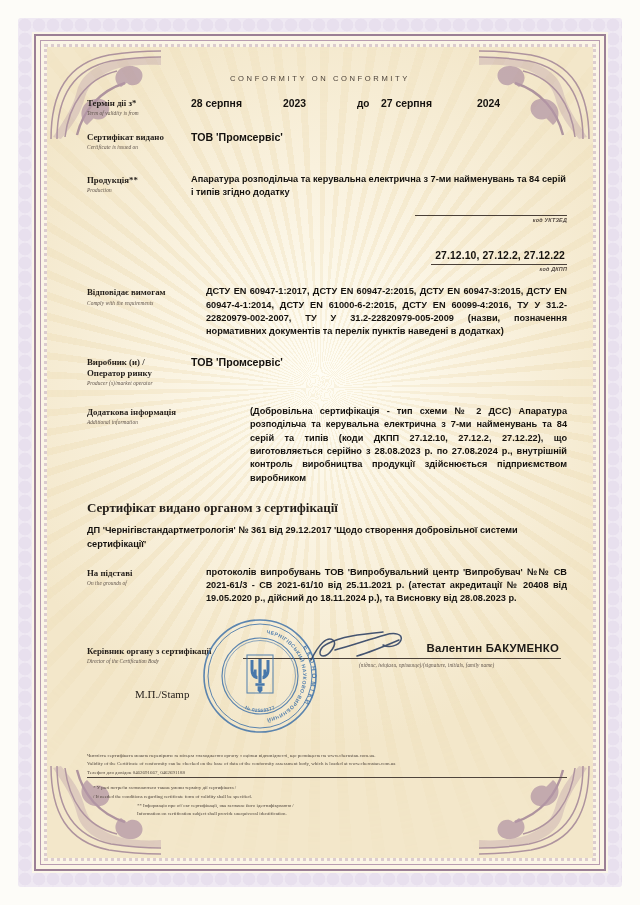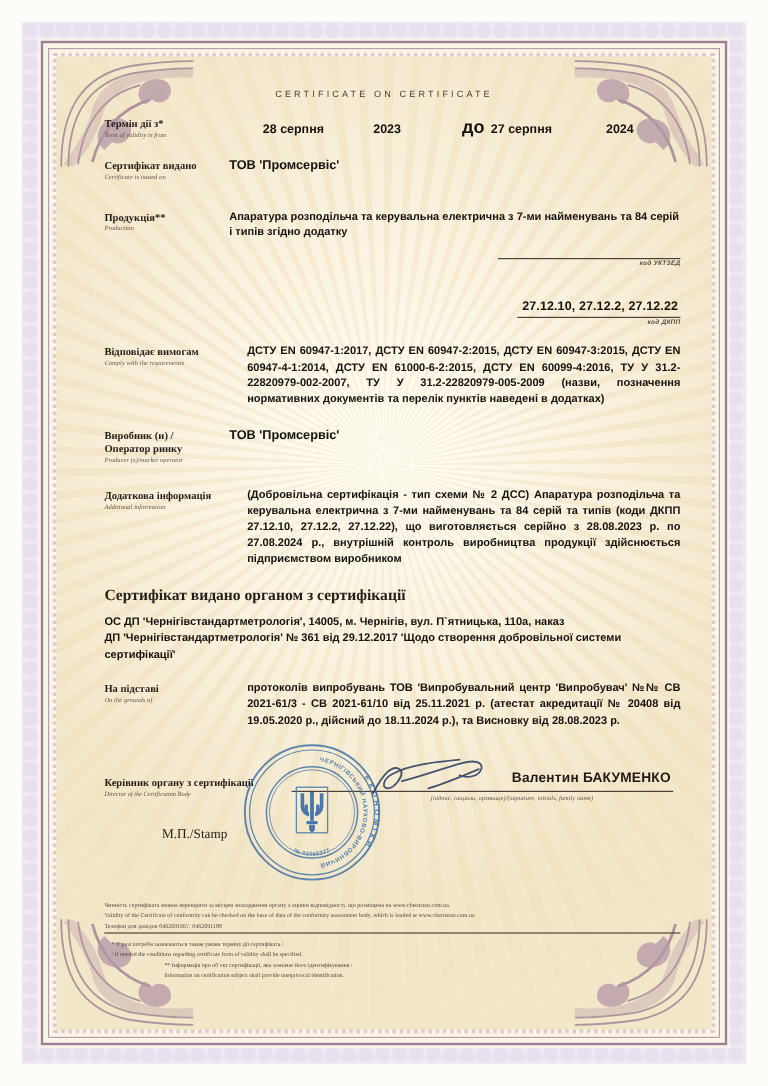--- a/index.html
+++ b/index.html
@@ -124,24 +124,24 @@
   }
   .val{
     flex:1;
     font-family:"Liberation Sans", sans-serif;
     font-size:9.2px;font-weight:bold;color:#15120f;
     line-height:1.45;
   }
   .val.just{text-align:justify;margin-left:15px;}
 
   
-  .term{display:flex;align-items:baseline;gap:0;margin-left:28px;}
+  .term{display:flex;align-items:baseline;gap:0;}
   .term .d1{font-family:"Liberation Sans",sans-serif;font-size:10.4px;font-weight:bold;width:92px;}
   .term .y1{font-family:"Liberation Sans",sans-serif;font-size:10.4px;font-weight:bold;width:74px;}
-  .term .dosep{font-family:"Liberation Sans",sans-serif;font-size:15px;font-weight:bold;width:24px;}
+  .term .dosep{font-family:"Liberation Sans",sans-serif;font-size:10px;font-weight:bold;width:24px;}
   .term .d2{font-family:"Liberation Sans",sans-serif;font-size:10.4px;font-weight:bold;width:96px;}
   .term .y2{font-family:"Liberation Sans",sans-serif;font-size:10.4px;font-weight:bold;}
 
   .issued-to{font-family:"Liberation Sans",sans-serif;font-size:10.6px;font-weight:bold;}
 
   
   .codes{margin-top:4px;}
   .code-line{display:flex;justify-content:flex-end;align-items:flex-end;}
   .code-rule{
     flex:none;width:152px;border-bottom:1px solid #4a4038;height:11px;
@@ -275,21 +275,21 @@
         </g>
         <g fill="#a8889f" opacity=".75">
           <path d="M40 78 C30 70 34 54 48 52 C60 50 66 60 60 68 C56 74 46 74 44 68 C42 62 50 58 54 62 C56 64 54 68 51 67"></path>
           <path d="M74 40 C64 34 68 20 82 19 C94 18 99 28 93 35 C89 40 80 39 79 34 C78 29 85 26 88 30"></path>
           <path d="M6 90 C18 72 26 60 30 44 C34 28 50 16 72 13 C92 10 106 10 114 11 L114 18 C98 17 84 18 72 21 C54 26 42 36 38 50 C34 66 26 78 14 92 Z" opacity=".45"></path>
         </g>
       </svg>
 
       <div class="content">
 
-        <div class="subtitle">CERTIFICATE ON CERTIFICATE</div>
+        <div class="subtitle">CONFORMITY ON CONFORMITY</div>
 
 
         <div class="row">
           <div class="lab">
             <span>Термін дії з*</span>
             <span class="en">Term of validity is from</span>
           </div>
           <div class="val term">
             <span class="d1">28 серпня</span>
             <span class="y1">2023</span>
@@ -337,31 +337,30 @@
 
         <div class="row" style="margin-top:16px;">
           <div class="lab">
             <span>Виробник (и) /</span><br>
             <span>Оператор ринку</span>
             <span class="en">Producer (s)/market operator</span>
           </div>
           <div class="val issued-to">ТОВ 'Промсервіс'</div>
         </div>
 
-        <div class="row" style="margin-top:18px;">
+        <div class="row" style="margin-top:18px;gap:44px;">
           <div class="lab">
             <span>Додаткова інформація</span>
             <span class="en">Additional information</span>
           </div>
           <div class="val just">(Добровільна сертифікація - тип схеми № 2 ДСС) Апаратура розподільча та керувальна електрична з 7-ми найменувань та 84 серій та типів (коди ДКПП 27.12.10, 27.12.2, 27.12.22), що виготовляється серійно з 28.08.2023 р. по 27.08.2024 р., внутрішній контроль виробництва продукції здійснюється підприємством виробником</div>
         </div>
 
         <div class="section-head">Сертифікат видано органом з сертифікації</div>
         <div class="free-block">
-          <div>ОС ДП 'Чернігівстандартметрологія', 14005, м. Чернігів, вул. П`ятницька, 110а, наказ</div>
           <div>ДП 'Чернігівстандартметрологія' № 361 від 29.12.2017 'Щодо створення добровільної системи сертифікації'</div>
         </div>
 
         <div class="row" style="margin-top:14px;">
           <div class="lab">
             <span>На підставі</span>
             <span class="en">On the grounds of</span>
           </div>
           <div class="val just">протоколів випробувань ТОВ 'Випробувальний центр 'Випробувач' №№ СВ 2021-61/3 - СВ 2021-61/10 від 25.11.2021 р. (атестат акредитації № 20408 від 19.05.2020 р., дійсний до 18.11.2024 р.), та Висновку від 28.08.2023 р.</div>
         </div>

